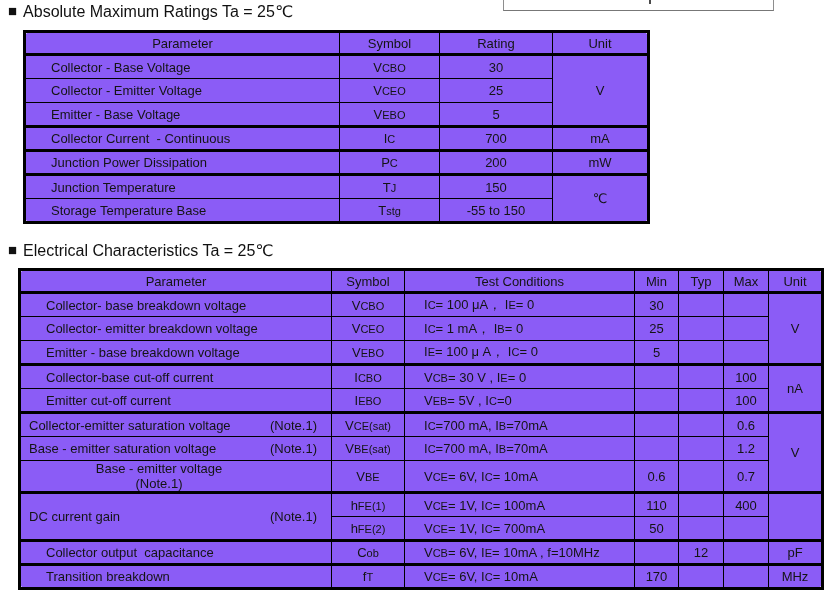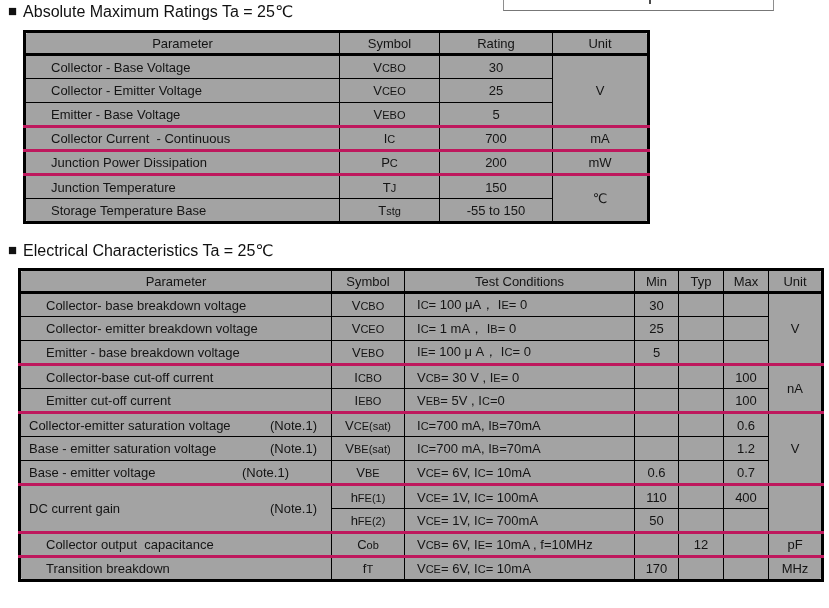--- a/index.html
+++ b/index.html
@@ -18,34 +18,34 @@
   #top-tick { position:absolute; left:649px; top:0; width:2px; height:4px; background:#4a4a4a; }
 
   .sec-title {
     position:absolute; left:8px; display:flex; align-items:center;
     font-size:16px; color:#111; white-space:pre;
   }
   #title1 { top:2px; }
   #title2 { top:241px; }
   .bullet { font-size:15px; margin-right:6px; line-height:1; transform:translateY(-1px); }
 
-  table.ds { border-collapse: collapse; table-layout: fixed; position:absolute; background:#a3a3a3;border-radius:12px; }
+  table.ds { border-collapse: collapse; table-layout: fixed; position:absolute; background:#8b5cf6;border-radius:12px; }
   table.ds { border:3px solid #000; }
   .ds th, .ds td {
     border:1.5px solid #000; font-size:13px; font-weight:400; padding:0;
     text-align:center; height:24px; overflow:hidden; color:#141414;
   }
   .ds thead th { border-bottom:3px solid #000; height:23px; }
-  tr.gs > td { border-top:3px solid #be185d;margin-left:10px; }
+  tr.gs > td { border-top:3px solid #000000;margin-left:10px; }
   .ds td.left { text-align:left; padding-left:25px; }
   .ds td .pflex {
     display:flex; justify-content:space-between; align-items:center;
     padding:0 14px 0 8px; white-space:pre;
   }
-  .ds td.tcond { text-align:left; padding-left:12px; white-space:pre; }
+  .ds td.tcond { text-align:left; padding-left:19px; white-space:pre; }
   .ptext { white-space:pre; }
   .sub { font-size:11px; letter-spacing:0; }
 
   #t1 { left:23px; top:30px; width:624px; }
   #t2 { left:18px; top:268px; width:803px; }
 </style>
 </head>
 <body>
 
 <div id="page">
@@ -201,21 +201,21 @@
             <div class="pflex"><span class="ptext">Base - emitter saturation voltage</span><span>(Note.1)</span></div>
           </td>
         <td><span><span>V</span><span class="sub">BE(sat)</span><span></span></span></td>
         <td class="tcond"><span><span>I</span><span class="sub">C</span><span>=700 mA, I</span><span class="sub">B</span><span>=70mA</span></span></td>
         <td><span></span></td>
         <td><span></span></td>
         <td><span>1.2</span></td>
       </tr>
       <tr>
         <td>
-            <div class="pflex" style="padding-right:42px;"><span class="ptext">Base - emitter voltage</span><span>(Note.1)</span></div>
+            <div class="pflex" style="padding-right:42px;flex-direction:column;"><span class="ptext">Base - emitter voltage</span><span>(Note.1)</span></div>
           </td>
         <td><span><span>V</span><span class="sub">BE</span><span></span></span></td>
         <td class="tcond"><span><span>V</span><span class="sub">CE</span><span>= 6V, I</span><span class="sub">C</span><span>= 10mA</span></span></td>
         <td><span>0.6</span></td>
         <td><span></span></td>
         <td><span>0.7</span></td>
       </tr>
       <tr class="gs">
         <td rowspan="2">
             <div class="pflex"><span class="ptext">DC current gain</span><span>(Note.1)</span></div>

